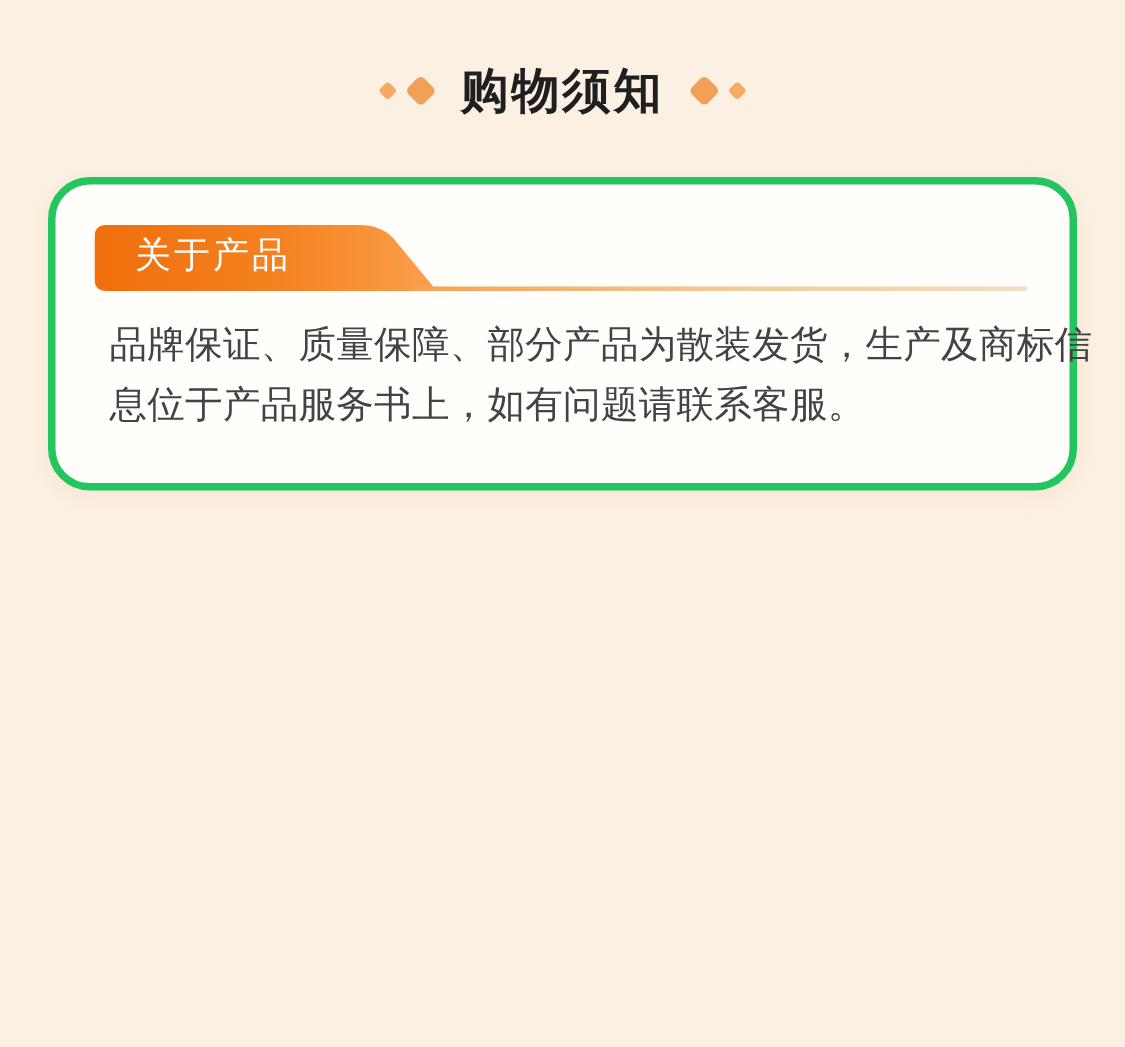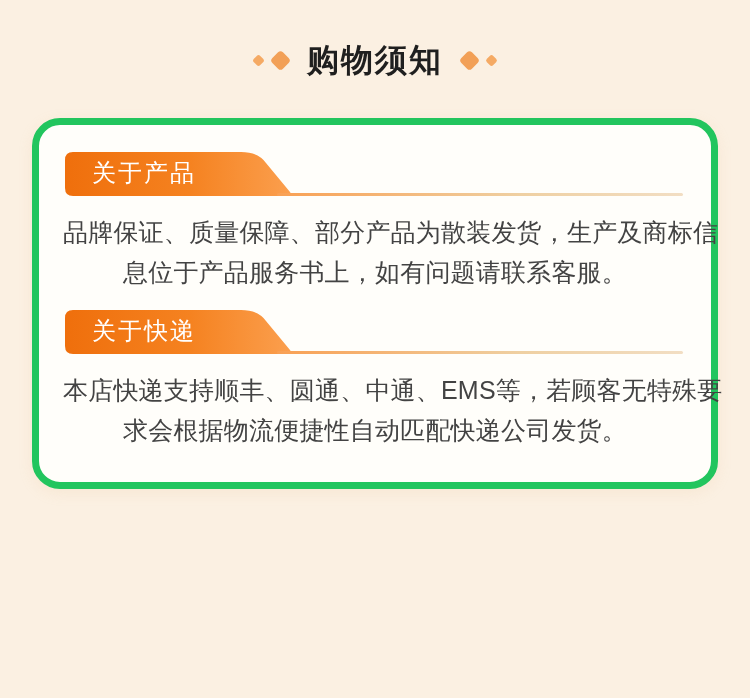--- a/index.html
+++ b/index.html
@@ -4,57 +4,56 @@
 <style>
   html,body{margin:0;padding:0;}
   .page{
     position:relative;
     width:750px;height:698px;
     background:#FBF0E2;
     font-family:"Liberation Sans","DejaVu Sans",sans-serif;
     box-sizing:border-box;
     padding-top:42px;
     overflow:hidden;
-    text-align:center;
   }
   .title-row{
     display:flex;align-items:center;justify-content:center;
     height:36px;
   }
   .page-title{
     font-size:32px;font-weight:700;color:#1F1F1F;
     margin:0 14px;letter-spacing:2px;line-height:36px;
   }
   .diamond{display:inline-block;transform:rotate(45deg);}
   .diamond.sm{width:9px;height:9px;border-radius:2.5px;background:#F5AA64;margin:0 5px;}
   .diamond.lg{width:15px;height:15px;border-radius:3.5px;background:#F2A057;margin:0 5px;}
   .card{
     width:686px;margin:40px auto 0;
     background:#FFFEFA;
-    border:7px solid #22c55e;
+    border:5px solid #22c55e;
     border-radius:28px;
     box-sizing:border-box;
     padding:27px 24px 14px;
     box-shadow:0 4px 14px rgba(233,196,150,0.18);
   }
   .notice-section + .notice-section{margin-top:18px;}
   .banner{position:relative;height:44px;margin-left:2px;}
   .banner-shape{position:absolute;left:0;top:0;display:block;}
   .banner-line{
     position:absolute;left:212px;right:4px;bottom:0;height:3px;
     background:linear-gradient(to right,#F9A053,#EFD0A2 60%,#F2DEC3);
     border-radius:2px;
   }
   .banner-label{
     position:absolute;left:27px;top:0;margin:0;
     line-height:42px;font-size:24px;font-weight:500;
     color:#FFFFFF;letter-spacing:2px;
   }
   .section-body{
-    margin:16px 0 0;padding:0 0 0 0;
+    margin:16px 12px 0;padding:0 0 0 0;
     font-size:25px;line-height:40px;color:#434343;
     white-space:pre;
     letter-spacing:0.2px;
   }
 </style>
 </head>
 <body>
 
 <div class="page">
 
@@ -80,36 +79,18 @@
           </defs>
           <path d="M8 0 H176 Q193 0 201 11 L225 40 Q228 44 222 44 H8 Q0 44 0 36 V8 Q0 0 8 0 Z" fill="url(#bannerGrad1)"></path>
         </svg>
         <span class="banner-line"></span>
         <h2 class="banner-label">关于产品</h2>
       </div>
       <p class="section-body">品牌保证、质量保障、部分产品为散装发货，生产及商标信
 息位于产品服务书上，如有问题请联系客服。</p>
     </section>
 
-    <section class="notice-section">
-      <div class="banner">
-        <svg class="banner-shape" width="230" height="44" viewBox="0 0 230 44">
-          <defs>
-            <linearGradient id="bannerGrad2" x1="0" y1="0" x2="1" y2="0">
-              <stop offset="0%" stop-color="#EF6F0C"></stop>
-              <stop offset="55%" stop-color="#F58220"></stop>
-              <stop offset="100%" stop-color="#FB9F4E"></stop>
-            </linearGradient>
-          </defs>
-          <path d="M8 0 H176 Q193 0 201 11 L225 40 Q228 44 222 44 H8 Q0 44 0 36 V8 Q0 0 8 0 Z" fill="url(#bannerGrad2)"></path>
-        </svg>
-        <span class="banner-line"></span>
-        <h2 class="banner-label">关于快递</h2>
-      </div>
-      <p class="section-body">本店快递支持顺丰、圆通、中通、EMS等，若顾客无特殊要
-求会根据物流便捷性自动匹配快递公司发货。</p>
-    </section>
 
     <section class="notice-section">
     </section>
 
   </div>
 </div>
 
 </body></html>

